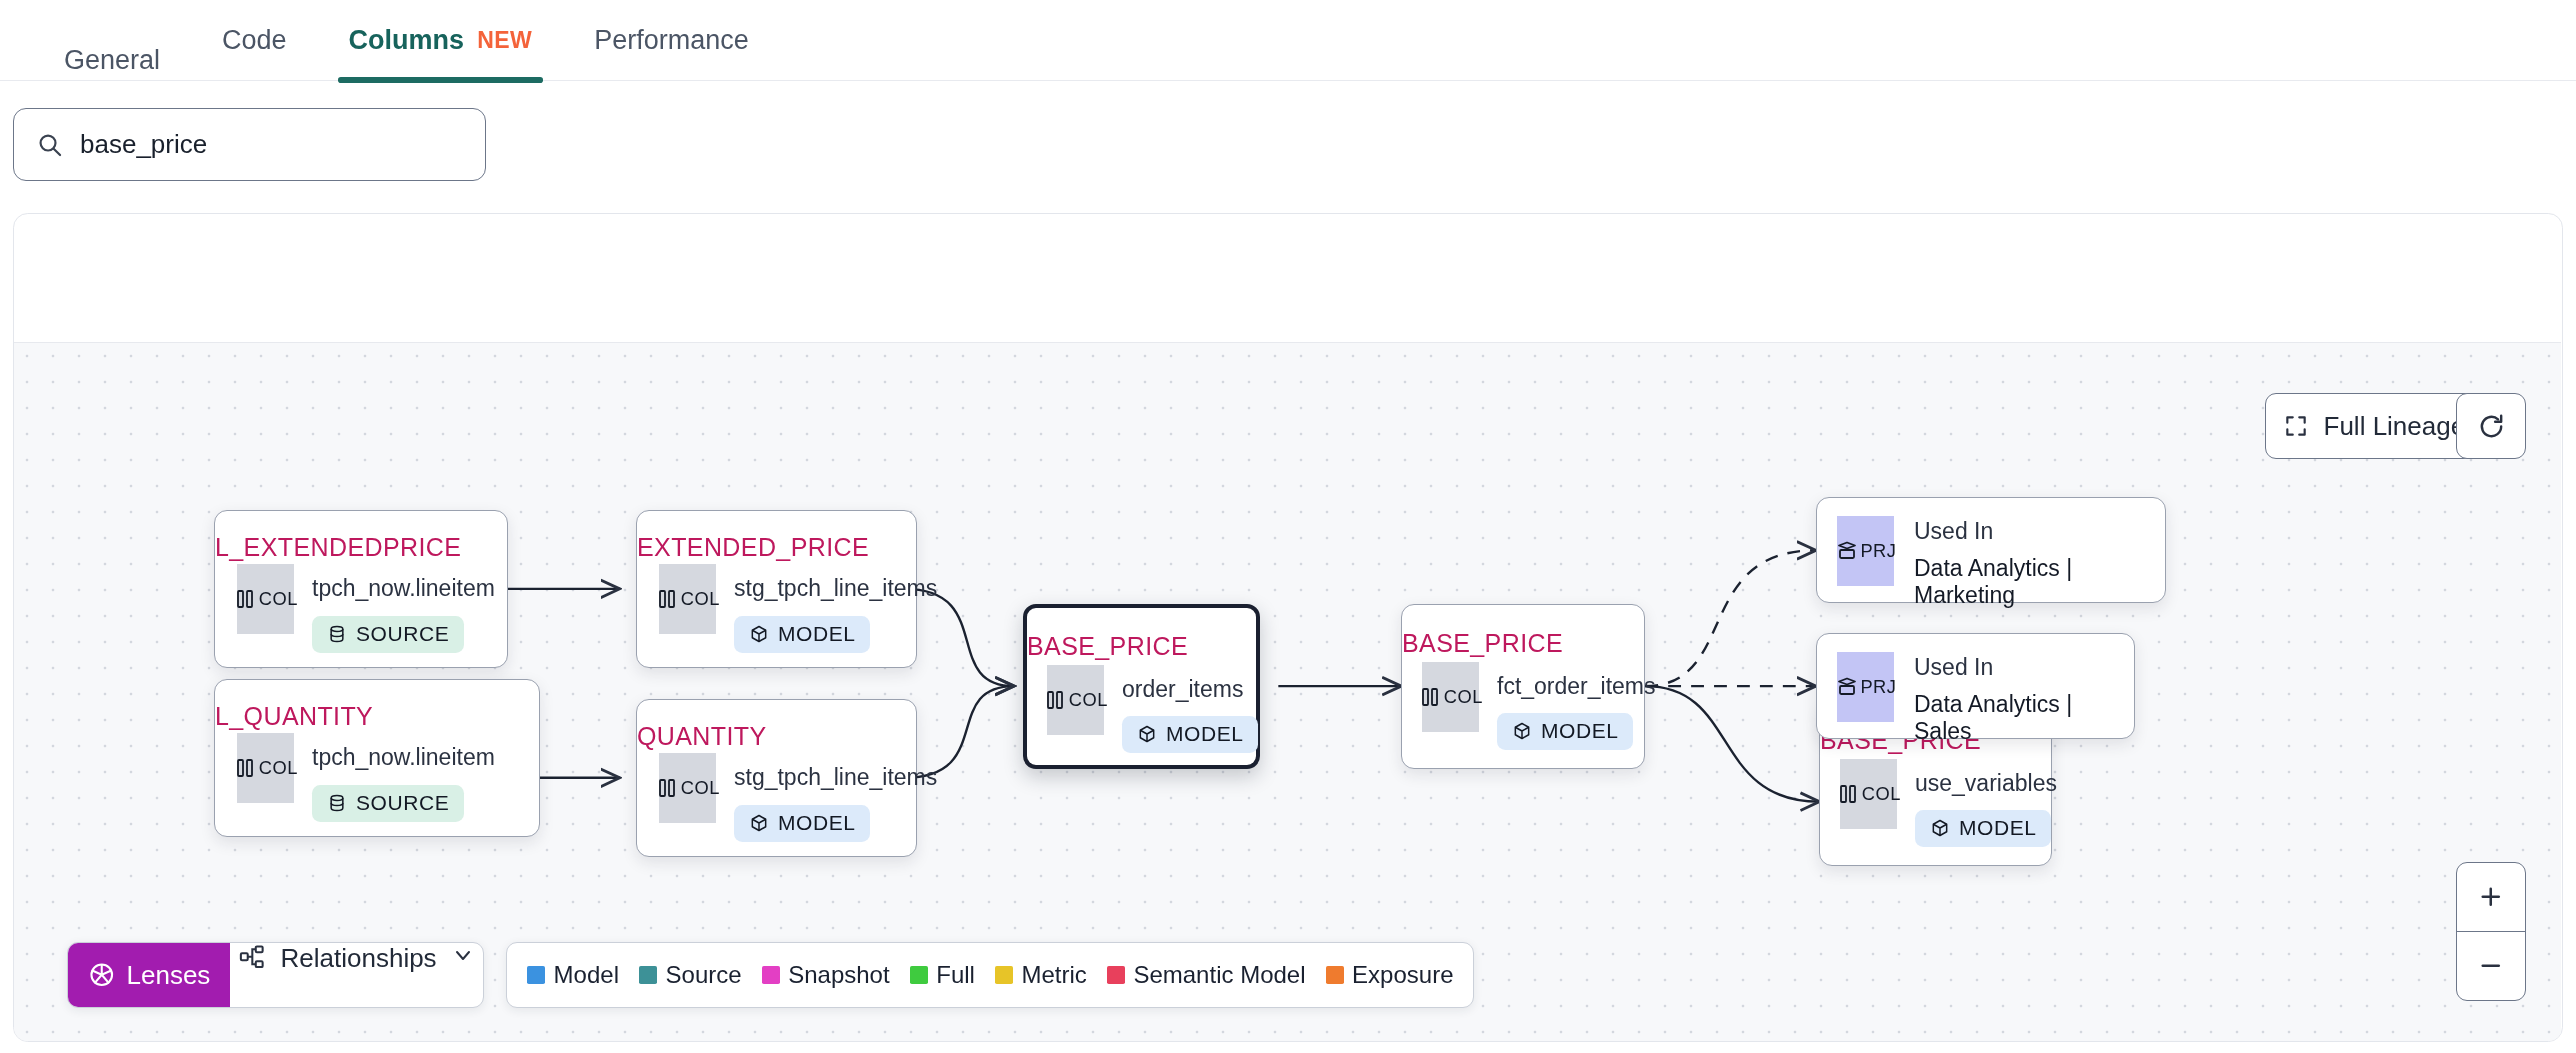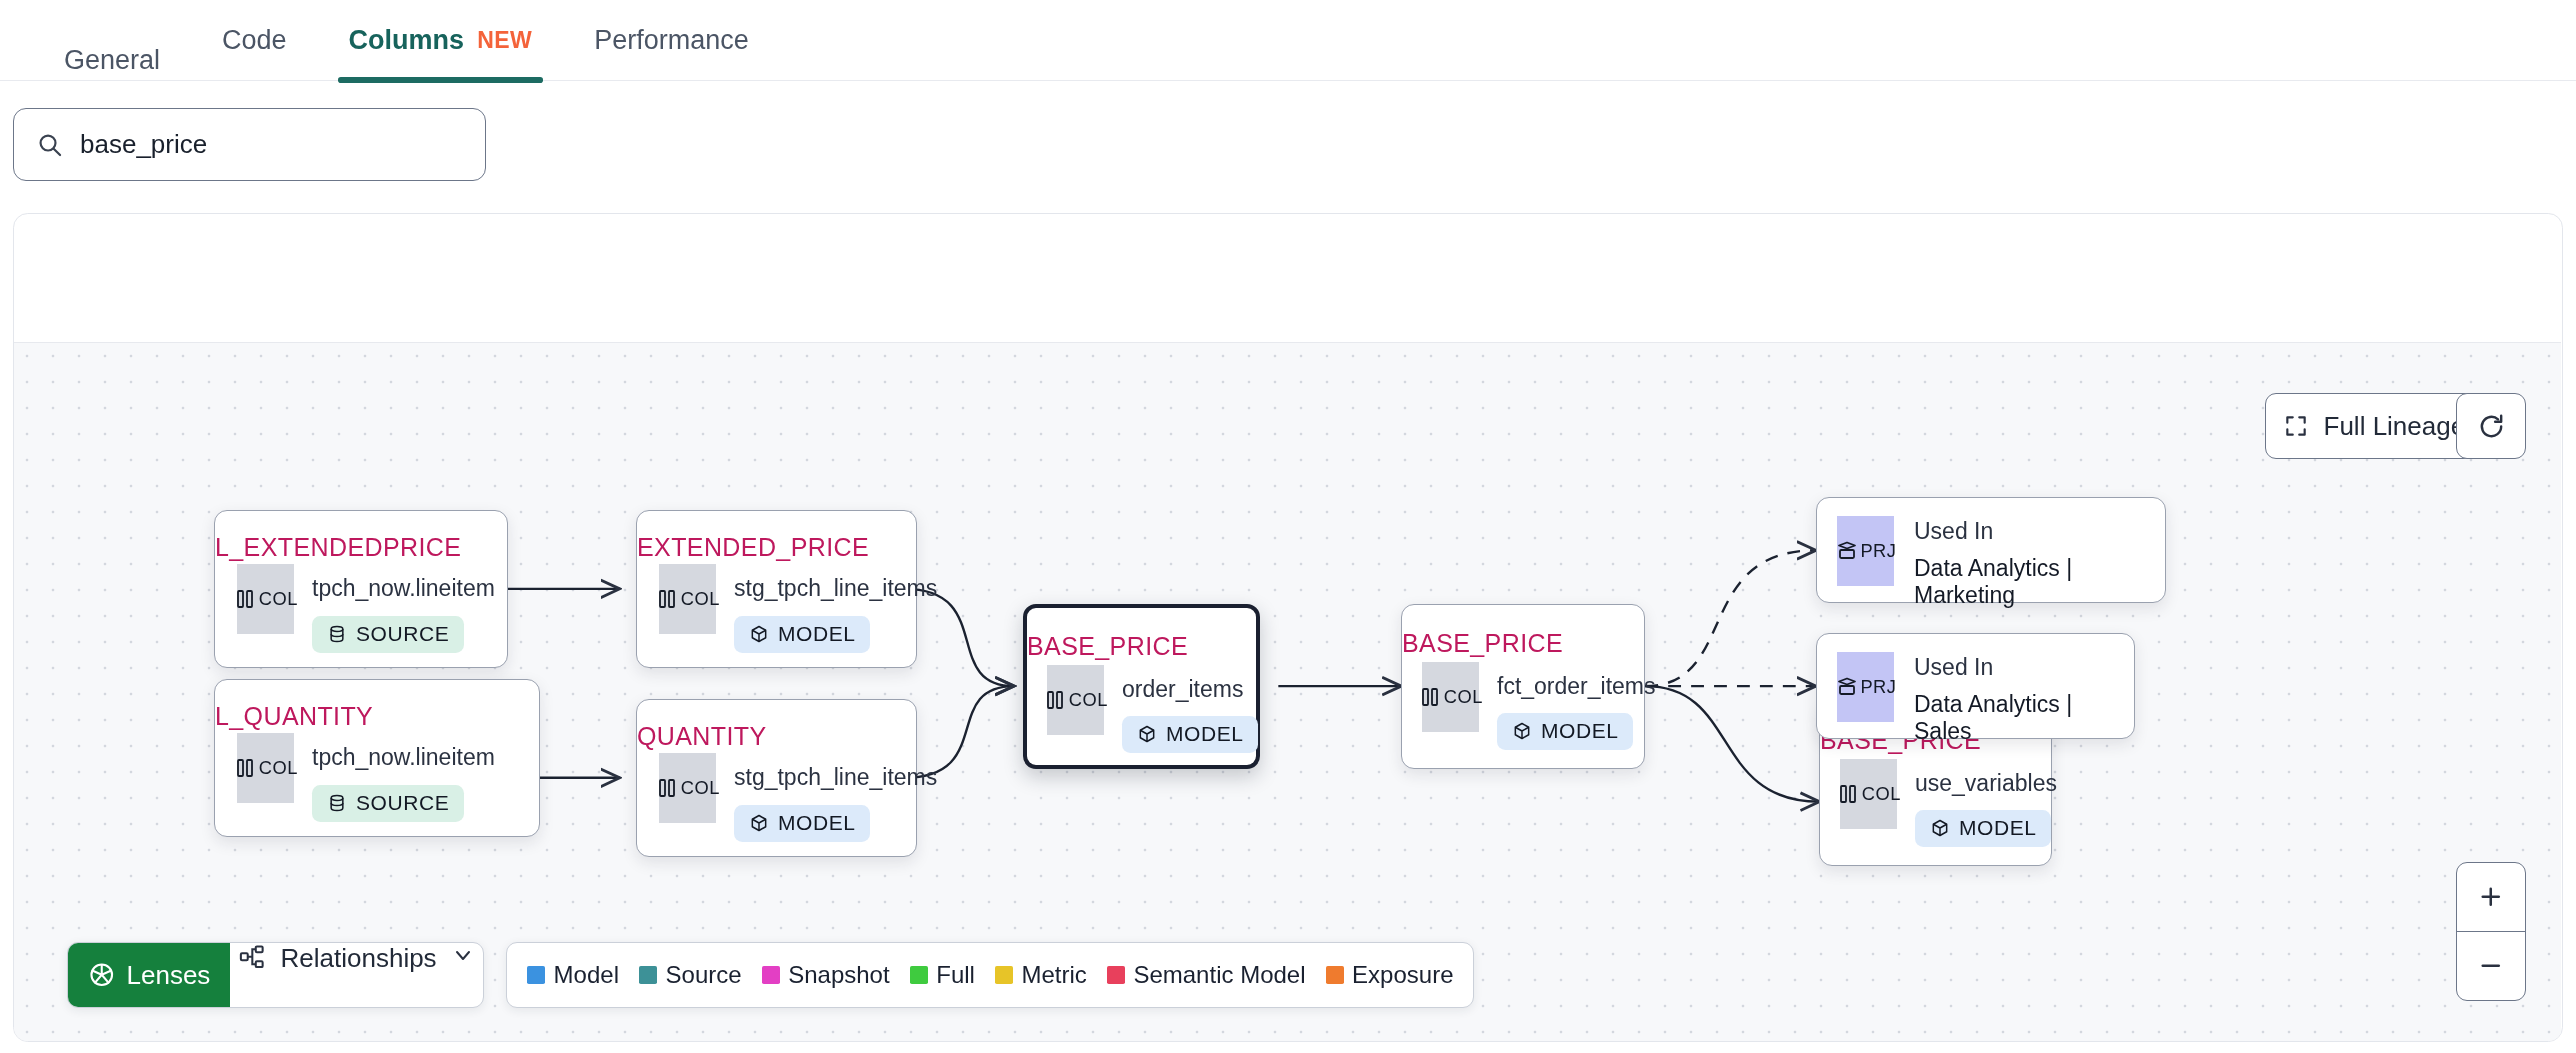--- a/index.html
+++ b/index.html
@@ -146,21 +146,21 @@
 
   
   .lensgroup {
     position: absolute; left: 53px; bottom: 33px;
     height: 66px; display: flex;
     border: 1.8px solid #cbd0d9; border-radius: 11px; overflow: hidden;
     background: #fff;
     box-shadow: 0 2.8px 9.2px rgba(25,32,45,.08);
   }
   .lensbtn {
-    background: #15803d; color: #fff;
+    background: #a21caf; color: #fff;
     display: flex; align-items: center; gap: 11px;
     padding: 0 20px; font-size: 26px; cursor: pointer; text-align: center;
   }
   .relbtn {
     display: flex; align-items: flex-start; gap: 14.7px;
     padding: 0 8px; font-size: 26px; color: #222a38; cursor: pointer;
   }
   .legend {
     position: absolute; left: 492px; bottom: 33px;
     height: 66px; display: flex; align-items: center; gap: 20px;

